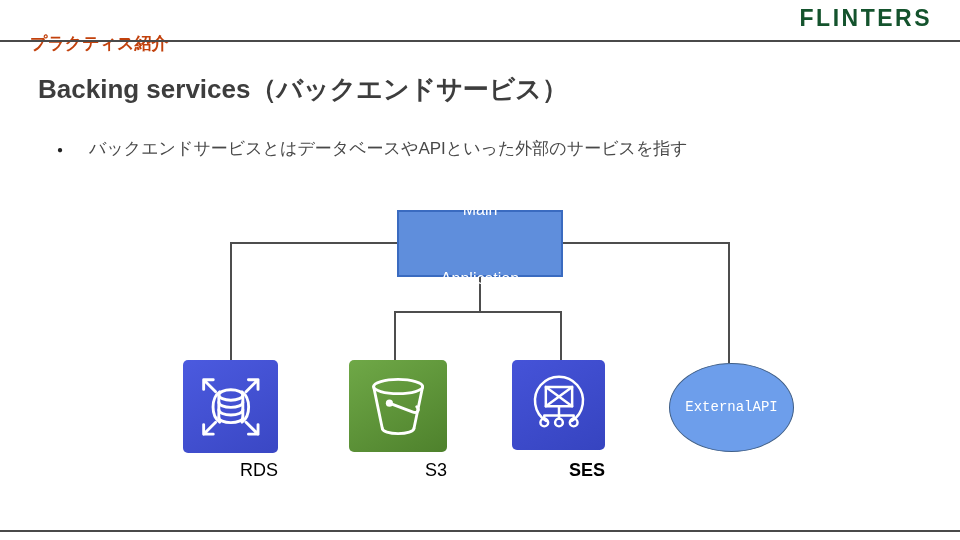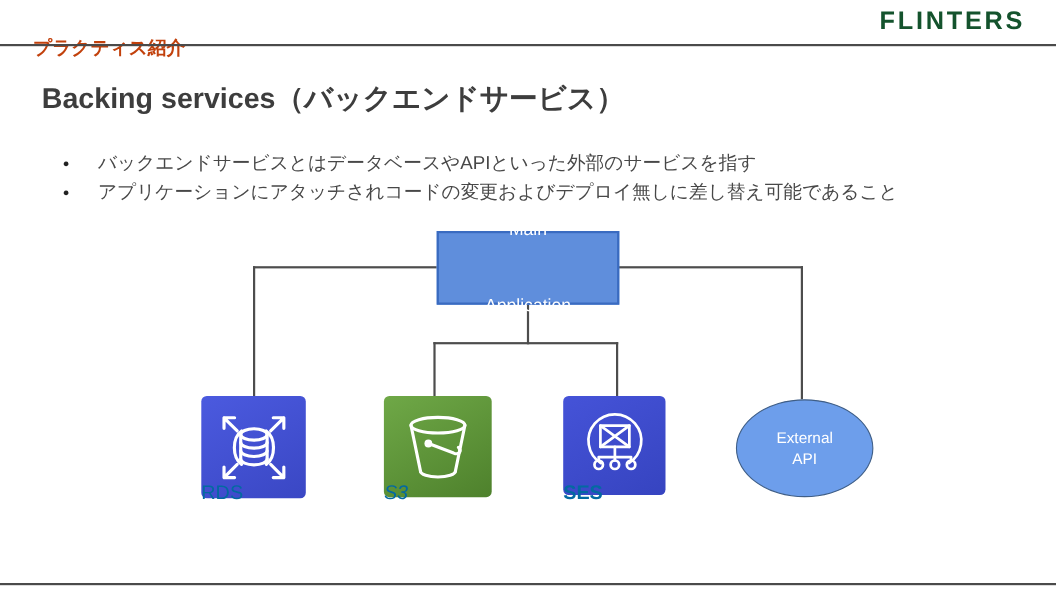--- a/index.html
+++ b/index.html
@@ -17,43 +17,42 @@
   .node-box{position:absolute;left:397px;top:210px;width:162px;height:63px;background:#5f8edc;
             border:2px solid #3a6bc0;display:flex;flex-direction:column;align-items:center;
             justify-content:center;color:#fff;font-size:16px;line-height:21px;text-align:center;gap:48px;}
   .conn{position:absolute;background:#4d4d4d;}
   .icon-sq{position:absolute;border-radius:5px;display:flex;align-items:center;justify-content:center;}
   .icon-sq svg{width:86%;height:86%;}
   .rds{left:183px;top:360px;width:95px;height:93px;background:linear-gradient(150deg,#4b5adf 0%,#3a47c4 100%);}
   .s3{left:349px;top:360px;width:98px;height:92px;background:linear-gradient(150deg,#6fa847 0%,#4e812c 100%);}
   .ses{left:512px;top:360px;width:93px;height:90px;background:linear-gradient(150deg,#4553d8 0%,#3644c0 100%);}
   .ellipse{position:absolute;left:669px;top:363px;width:123px;height:87px;border-radius:50%;
-           background:#6d9eeb;border:1.5px solid #3f5e86;display:flex;flex-direction:column;
-           align-items:center;justify-content:center;color:#fff;font-size:14px;line-height:19px;}
-  .icon-label{position:absolute;top:438px;font-size:18px;color:#0369a1;text-align:left;}
+           background:#6d9eeb;border:1.5px solid #3f5e86;display:flex;flex-direction:row;
+           align-items:center;justify-content:center;color:#fff;font-size:14px;line-height:19px;font-family:Liberation Mono, monospace;}
+  .icon-label{position:absolute;top:460px;font-size:18px;color:#000000;text-align:right;}
   .lbl-rds{left:183px;width:95px;}
-  .lbl-s3{left:349px;width:98px;font-style:italic;}
+  .lbl-s3{left:349px;width:98px;}
   .lbl-ses{left:512px;width:93px;font-weight:bold;}
   .lbl-ext{left:654px;width:152px;}
 </style>
 </head>
 <body>
 
 <div id="slide">
 
   <div class="hdr-label">プラクティス紹介</div>
   <div class="logo">FLINTERS</div>
   <div class="rule top"></div>
   <div class="rule bottom"></div>
 
   <div class="title">Backing services（バックエンドサービス）</div>
 
   <ul class="bullets">
     <li>バックエンドサービスとはデータベースやAPIといった外部のサービスを指す</li>
-    <li>アプリケーションにアタッチされコードの変更およびデプロイ無しに差し替え可能であること</li>
   </ul>
 
   <div class="conn" style="left:230px;top:242px;width:167px;height:2px;"></div>
   <div class="conn" style="left:230px;top:242px;width:2px;height:118px;"></div>
   <div class="conn" style="left:561px;top:242px;width:169px;height:2px;"></div>
   <div class="conn" style="left:728px;top:242px;width:2px;height:121px;"></div>
   <div class="conn" style="left:479px;top:275px;width:2px;height:38px;"></div>
   <div class="conn" style="left:394px;top:311px;width:168px;height:2px;"></div>
   <div class="conn" style="left:394px;top:311px;width:2px;height:49px;"></div>
   <div class="conn" style="left:560px;top:311px;width:2px;height:49px;"></div>

